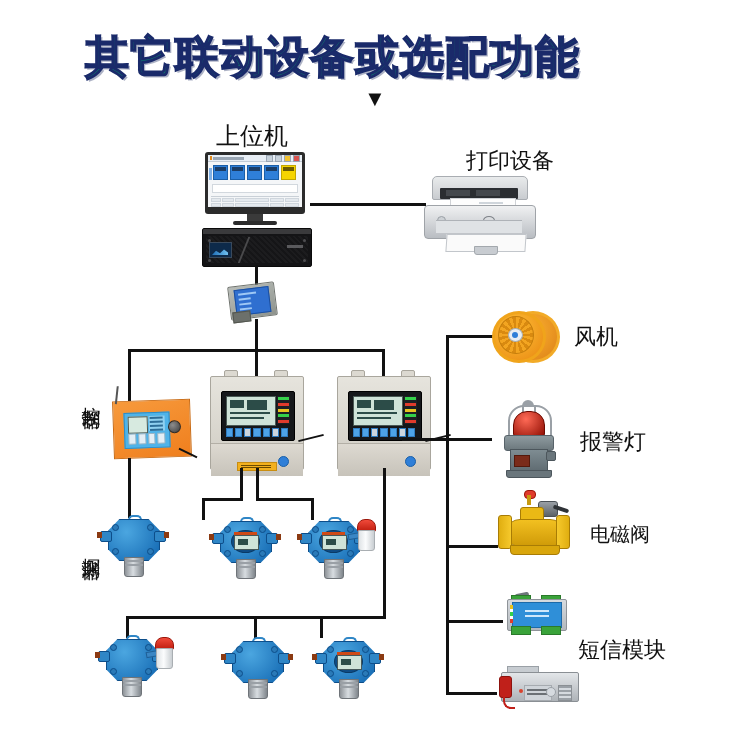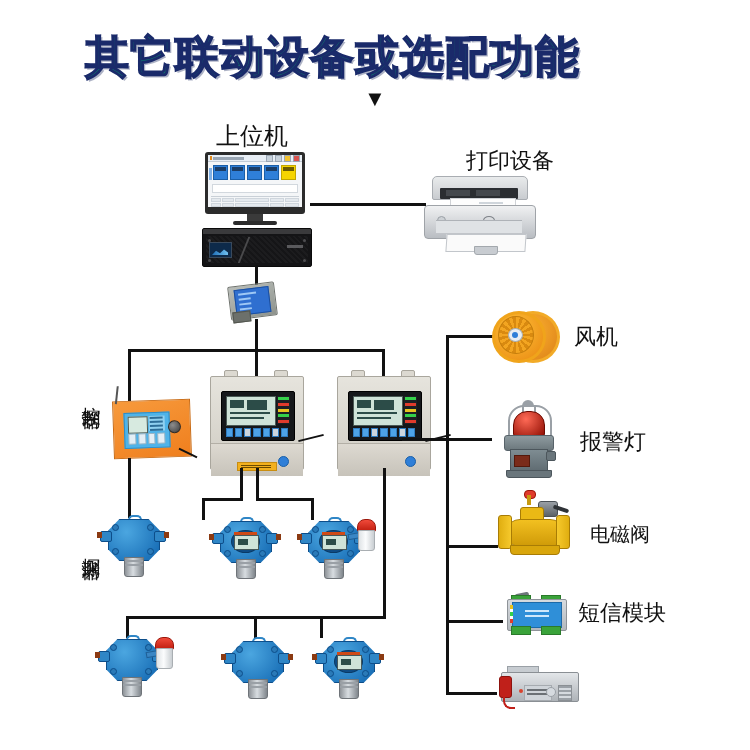--- a/index.html
+++ b/index.html
@@ -449,21 +449,21 @@
   <div class="sms">
     <div class="sms-ant"></div>
     <div class="sms-term" style="left:8px;top:2px;width:18px;"></div>
     <div class="sms-term" style="right:8px;top:2px;width:18px;"></div>
     <div class="sms-body"></div>
     <div class="sms-face"></div>
     <div class="sms-leds"></div>
     <div class="sms-term" style="left:8px;bottom:0px;width:18px;"></div>
     <div class="sms-term" style="right:8px;bottom:0px;width:18px;"></div>
   </div>
-  <div class="lbl" style="left:578px;top:598px;font-size:22px;">短信模块</div>
+  <div class="lbl" style="left:578px;top:635px;font-size:22px;">短信模块</div>
 
   <div class="fire">
     <div class="fr-top"></div>
     <div class="fr-body">
       <div class="fr-dot"></div>
       <div class="fr-panel"></div>
       <div class="fr-knob"></div>
       <div class="fr-grill"></div>
     </div>
     <div class="fr-phone"></div>

